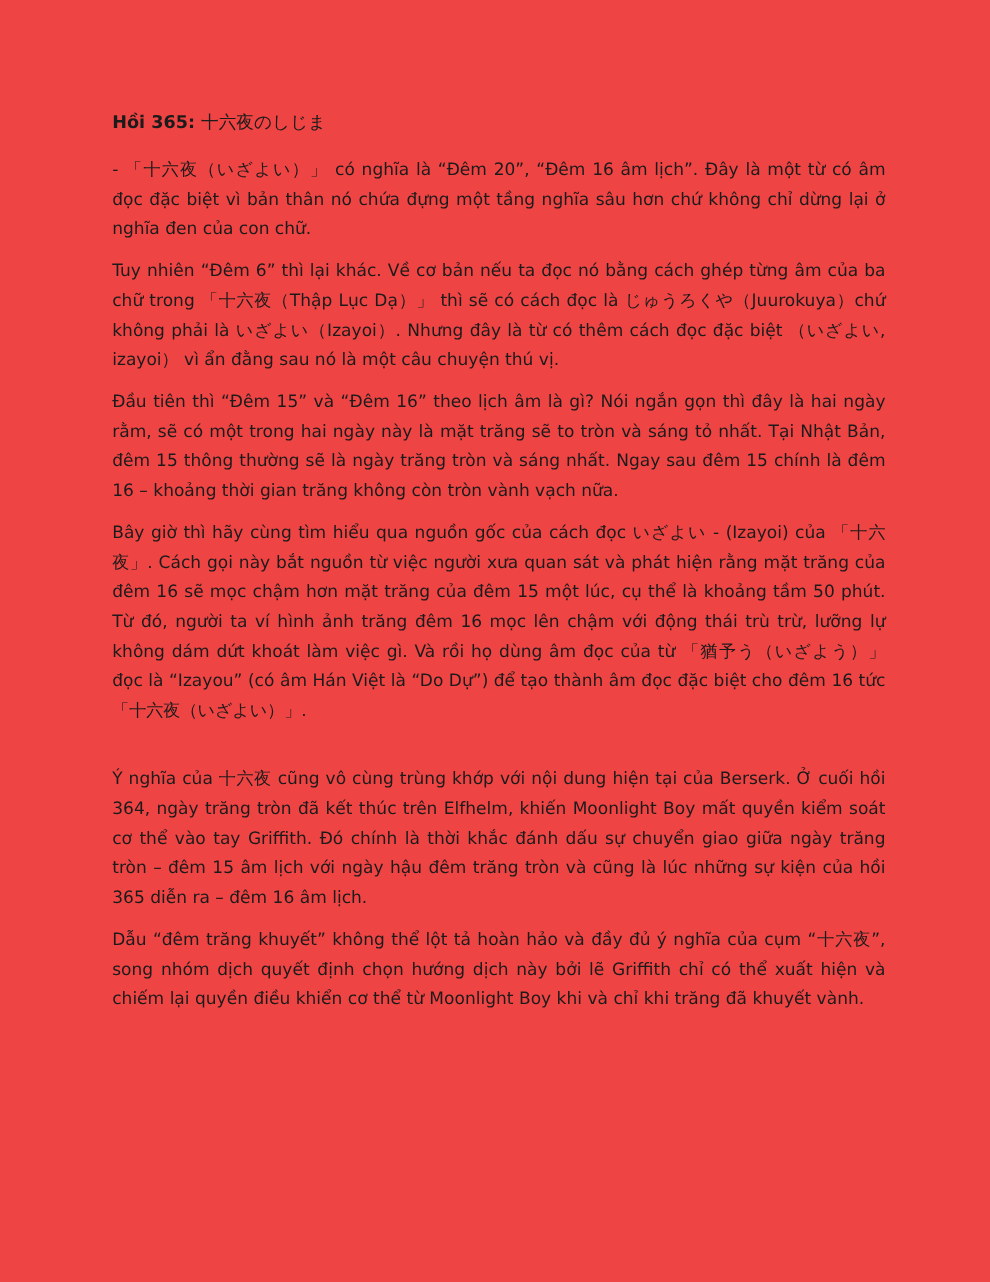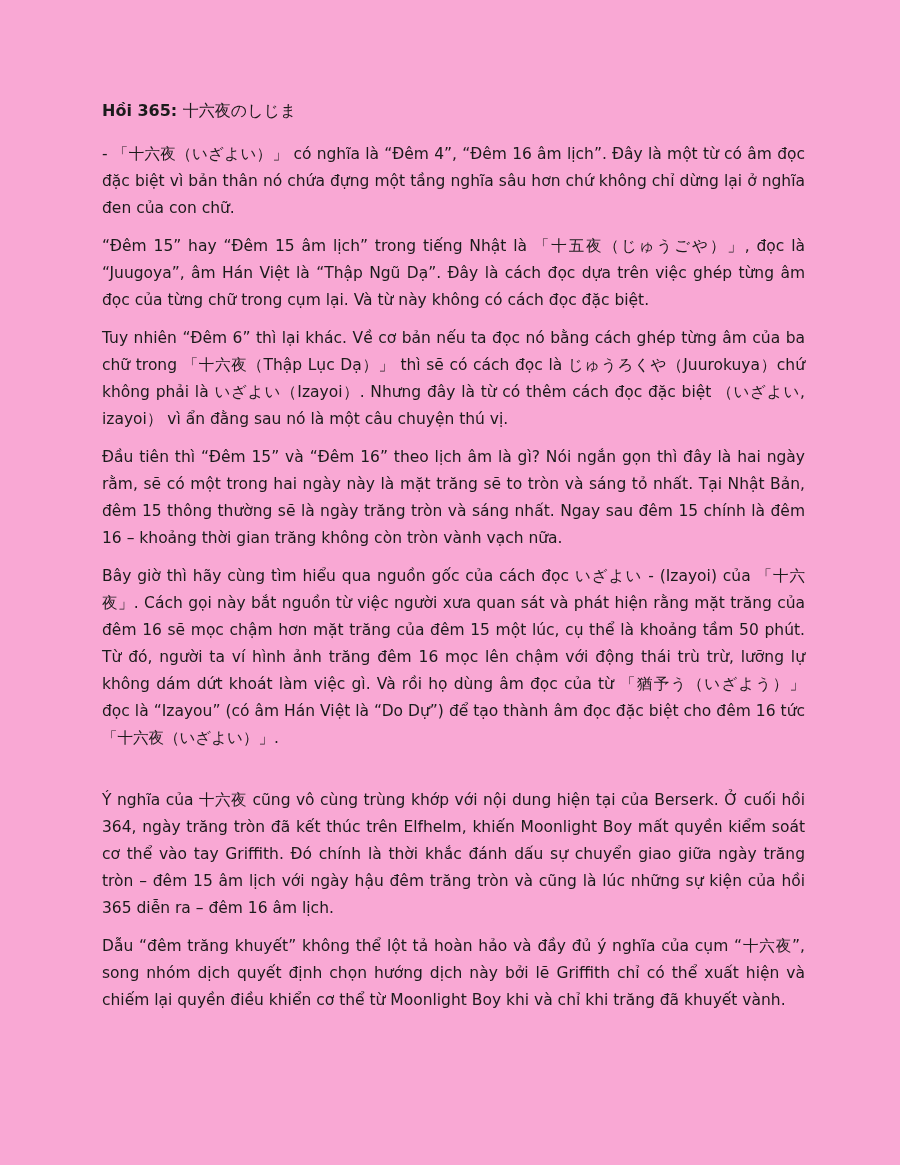--- a/index.html
+++ b/index.html
@@ -4,21 +4,21 @@
 <style>
   html, body {
     margin: 0;
     padding: 0;
     background: #ffffff;
   }
   .page {
     position: relative;
     width: 900px;
     height: 1165px;
-    background: #f9a8d4;
+    background: #ef4444;
     box-sizing: border-box;
     padding: 97px 95px 4px 102px;
     font-family: "DejaVu Sans", "Liberation Sans", sans-serif;
     color: #1b1b1b;
     overflow: hidden;
   }
   .doc-title {
     font-size: 16px;
     line-height: 27px;
     margin: 0 0 17px 0;
@@ -43,22 +43,21 @@
 </head>
 <body>
 
 <div class="page">
   <h1 class="doc-title">
     <span class="title-label">Hồi 365:</span>
     <span class="title-name">十六夜のしじま</span>
   </h1>
 
   <div class="doc-body">
-    <p>- 「十六夜（いざよい）」 có nghĩa là “Đêm 4”, “Đêm 16 âm lịch”. Đây là một từ có âm đọc đặc biệt vì bản thân nó chứa đựng một tầng nghĩa sâu hơn chứ không chỉ dừng lại ở nghĩa đen của con chữ.</p>
-    <p>“Đêm 15” hay “Đêm 15 âm lịch” trong tiếng Nhật là 「十五夜（じゅうごや）」, đọc là “Juugoya”, âm Hán Việt là “Thập Ngũ Dạ”. Đây là cách đọc dựa trên việc ghép từng âm đọc của từng chữ trong cụm lại. Và từ này không có cách đọc đặc biệt.</p>
+    <p>- 「十六夜（いざよい）」 có nghĩa là “Đêm 20”, “Đêm 16 âm lịch”. Đây là một từ có âm đọc đặc biệt vì bản thân nó chứa đựng một tầng nghĩa sâu hơn chứ không chỉ dừng lại ở nghĩa đen của con chữ.</p>
     <p>Tuy nhiên “Đêm 6” thì lại khác. Về cơ bản nếu ta đọc nó bằng cách ghép từng âm của ba chữ trong 「十六夜（Thập Lục Dạ）」 thì sẽ có cách đọc là じゅうろくや（Juurokuya）chứ không phải là いざよい（Izayoi）. Nhưng đây là từ có thêm cách đọc đặc biệt （いざよい, izayoi） vì ẩn đằng sau nó là một câu chuyện thú vị.</p>
     <p>Đầu tiên thì “Đêm 15” và “Đêm 16” theo lịch âm là gì? Nói ngắn gọn thì đây là hai ngày rằm, sẽ có một trong hai ngày này là mặt trăng sẽ to tròn và sáng tỏ nhất. Tại Nhật Bản, đêm 15 thông thường sẽ là ngày trăng tròn và sáng nhất. Ngay sau đêm 15 chính là đêm 16 – khoảng thời gian trăng không còn tròn vành vạch nữa.</p>
     <p>Bây giờ thì hãy cùng tìm hiểu qua nguồn gốc của cách đọc いざよい - (Izayoi) của 「十六夜」. Cách gọi này bắt nguồn từ việc người xưa quan sát và phát hiện rằng mặt trăng của đêm 16 sẽ mọc chậm hơn mặt trăng của đêm 15 một lúc, cụ thể là khoảng tầm 50 phút. Từ đó, người ta ví hình ảnh trăng đêm 16 mọc lên chậm với động thái trù trừ, lưỡng lự không dám dứt khoát làm việc gì. Và rồi họ dùng âm đọc của từ 「猶予う（いざよう）」 đọc là “Izayou” (có âm Hán Việt là “Do Dự”) để tạo thành âm đọc đặc biệt cho đêm 16 tức 「十六夜（いざよい）」.</p>
     <div class="blank-line"></div>
     <p>Ý nghĩa của 十六夜 cũng vô cùng trùng khớp với nội dung hiện tại của Berserk. Ở cuối hồi 364, ngày trăng tròn đã kết thúc trên Elfhelm, khiến Moonlight Boy mất quyền kiểm soát cơ thể vào tay Griffith. Đó chính là thời khắc đánh dấu sự chuyển giao giữa ngày trăng tròn – đêm 15 âm lịch với ngày hậu đêm trăng tròn và cũng là lúc những sự kiện của hồi 365 diễn ra – đêm 16 âm lịch.</p>
     <p>Dẫu “đêm trăng khuyết” không thể lột tả hoàn hảo và đầy đủ ý nghĩa của cụm “十六夜”, song nhóm dịch quyết định chọn hướng dịch này bởi lẽ Griffith chỉ có thể xuất hiện và chiếm lại quyền điều khiển cơ thể từ Moonlight Boy khi và chỉ khi trăng đã khuyết vành.</p>
   </div>
 </div>
 
 </body></html>

